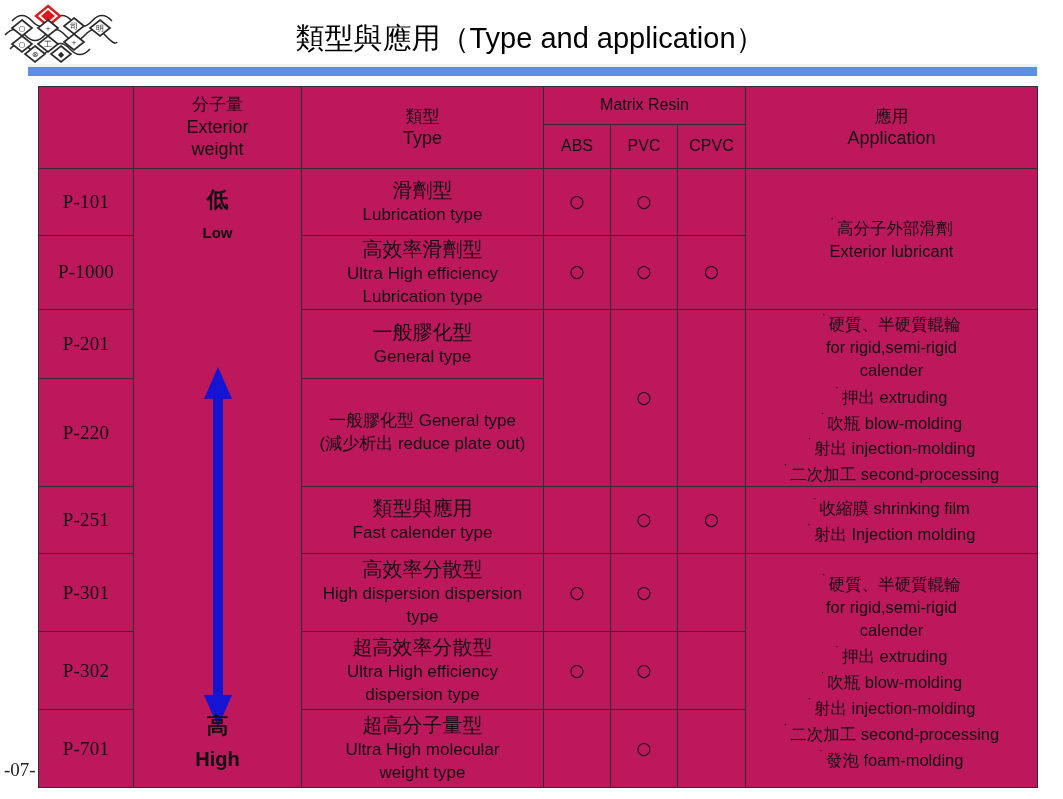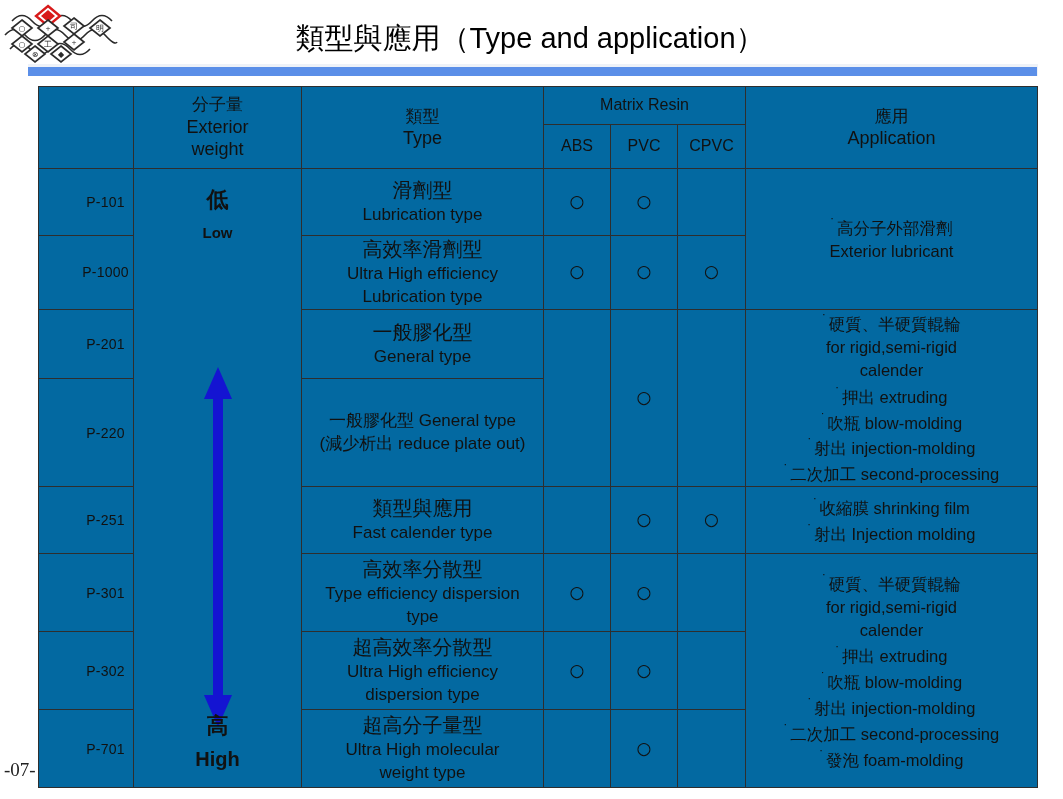--- a/index.html
+++ b/index.html
@@ -39,21 +39,21 @@
   
   #page-num{
     position:absolute;left:4px;top:759px;
     font-size:19px;color:#222;font-family:"Liberation Serif","DejaVu Serif",serif;
   }
 
   
   #tbl{
     position:absolute;left:38px;top:86px;width:999px;height:524px;
     border-collapse:collapse;table-layout:fixed;
-    background:#0369a1;
+    background:#be185d;
   }
   #tbl td,#tbl th{
     border:1px solid #2e2e2e;
     padding:0;
     text-align:center;
     vertical-align:middle;
     font-weight:normal;
     color:#111;
   }
   .c-code{width:95px;}
@@ -61,21 +61,21 @@
   .c-type{width:242px;}
   .c-abs{width:67px;}
   .c-pvc{width:67px;}
   .c-cpvc{width:68px;}
   .c-app{width:292px;}
 
   .hdr-cn{font-size:17px;line-height:1.25;}
   .hdr-en{font-size:18px;line-height:1.25;}
   .hdr-sm{font-size:16px;line-height:1.3;}
 
-  .code{font-size:14px;font-family:Liberation Sans, sans-serif;letter-spacing:0.2px;margin-left:39px;}
+  .code{font-size:19px;font-family:Liberation Serif, serif;letter-spacing:0.2px;}
 
   .type-cn{font-size:20px;line-height:1.35;}
   .type-en{font-size:17px;line-height:1.35;}
 
   .mark{font-size:17px;line-height:1;color:#111;font-family:"DejaVu Sans",sans-serif;}
 
   .app{
     text-align:left;
     padding:6px 0 6px 10px;
     font-size:16.5px;line-height:1.42;
@@ -271,21 +271,21 @@
     <td class="app">
       <div class="ln"><span class="bul">˙</span><span>收縮膜 shrinking film</span></div>
       <div class="ln"><span class="bul">˙</span><span>射出 Injection molding</span></div>
     </td>
   </tr>
 
   <tr style="height:78px">
     <td><span class="code">P-301</span></td>
     <td>
       <div class="type-cn">高效率分散型</div>
-      <div class="type-en">Type efficiency dispersion</div>
+      <div class="type-en">High dispersion dispersion</div>
       <div class="type-en">type</div>
     </td>
     <td><span class="mark">○</span></td>
     <td><span class="mark">○</span></td>
     <td></td>
 
     <td rowspan="3" class="app">
       <div class="ln"><span class="bul">˙</span><span>硬質、半硬質輥輪</span></div>
       <div class="ln"><span>for rigid,semi-rigid</span></div>
       <div class="ln"><span>calender</span></div>

